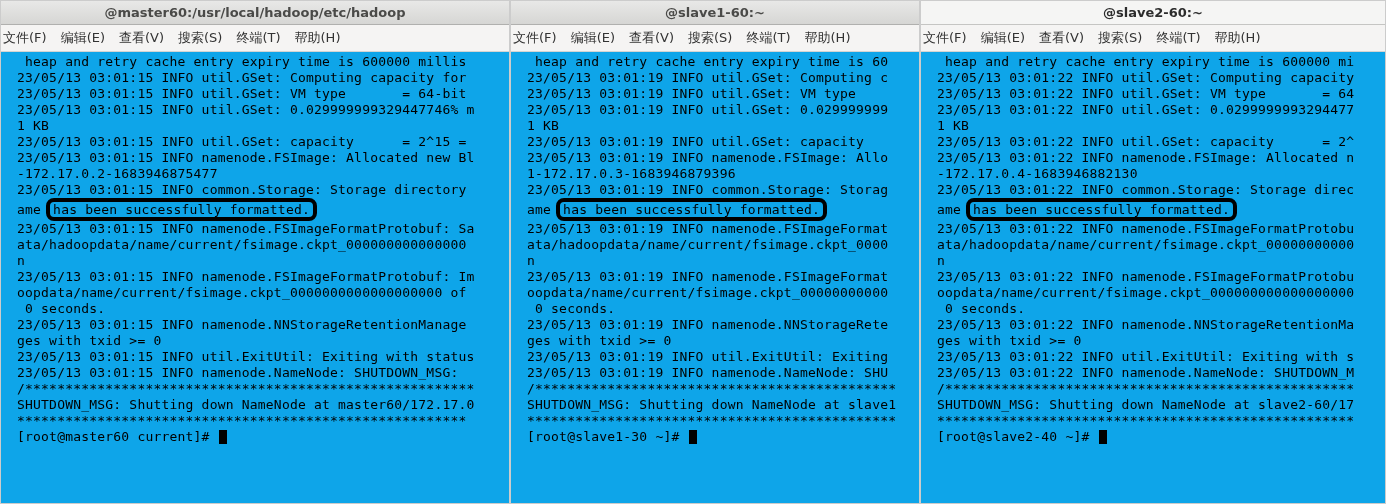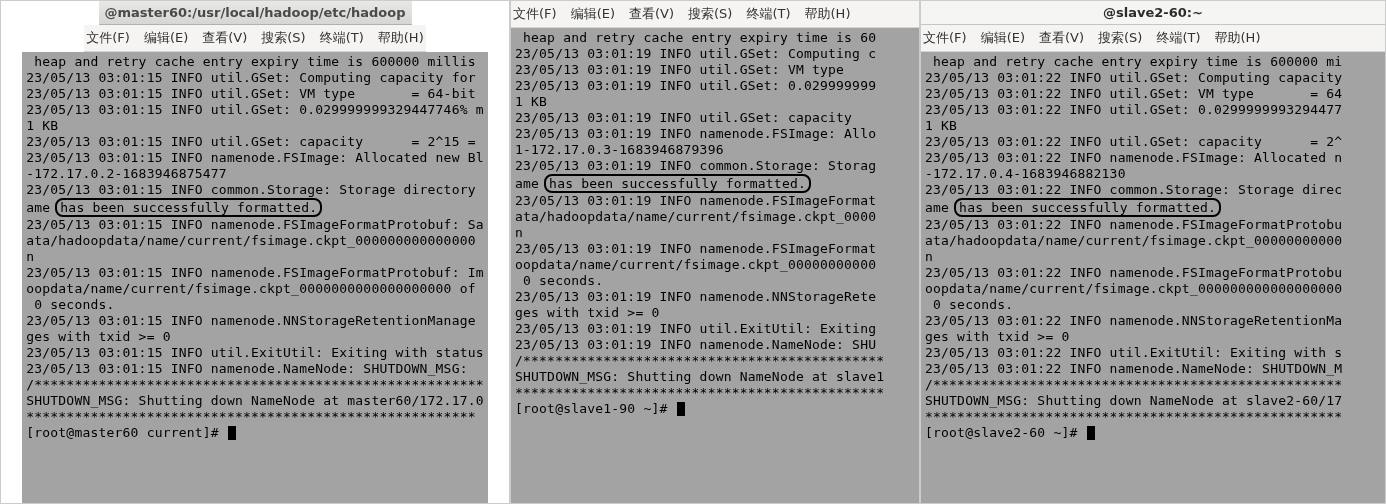--- a/index.html
+++ b/index.html
@@ -51,45 +51,45 @@
       padding: 4px 2px;
       display: flex;
       gap: 14px;
       white-space: nowrap;
     }
     .menu-item {
       cursor: pointer;
     }
     .term-body {
       flex: 1;
-      background: #a3a3a3;
+      background: #0ea5e9;
       color: #000;
-      padding: 2px 4px;
+      padding: 2px 16px;
       white-space: pre;
       overflow: hidden;
       line-height: 16px;
       letter-spacing: 0.2px;
     }
     .hl {
-      border: 2px solid #000000;
+      border: 4px solid #000000;
       border-radius: 8px;
       padding: 0 3px;
       margin: 0 -3px;
       display: inline-block;
       line-height: 15px;
     }
     .cursor {
       display: inline-block;
       width: 8px;
       height: 14px;
       background: #000;
       vertical-align: text-bottom;
       margin-left: 1px;
     }
-    .term1 { flex: 0 0 510px; align-items: center; }
+    .term1 { flex: 0 0 510px; }
     .term2 { flex: 0 0 410px; }
     .term3 { flex: 1; }
   </style>
 </head>
 <body>
 
 <div class="terminal term1">
   <div class="title-bar">@master60:/usr/local/hadoop/etc/hadoop</div>
   <div class="menu-bar">
     <span class="menu-item">文件(F)</span>
@@ -119,20 +119,21 @@
 ges with txid &gt;= 0
 23/05/13 03:01:15 INFO util.ExitUtil: Exiting with status
 23/05/13 03:01:15 INFO namenode.NameNode: SHUTDOWN_MSG:
 /********************************************************
 SHUTDOWN_MSG: Shutting down NameNode at master60/172.17.0
 ********************************************************
 <span>[root@master60 current]# </span><span class="cursor"></span></div>
 </div>
 
 <div class="terminal term2">
+  <div class="title-bar">@slave1-60:~</div>
   <div class="menu-bar">
     <span class="menu-item">文件(F)</span>
     <span class="menu-item">编辑(E)</span>
     <span class="menu-item">查看(V)</span>
     <span class="menu-item">搜索(S)</span>
     <span class="menu-item">终端(T)</span>
     <span class="menu-item">帮助(H)</span>
   </div>
   <div class="term-body" id="body-1"> heap and retry cache entry expiry time is 60
 23/05/13 03:01:19 INFO util.GSet: Computing c
@@ -150,21 +151,21 @@
 23/05/13 03:01:19 INFO namenode.FSImageFormat
 oopdata/name/current/fsimage.ckpt_00000000000
  0 seconds.
 23/05/13 03:01:19 INFO namenode.NNStorageRete
 ges with txid &gt;= 0
 23/05/13 03:01:19 INFO util.ExitUtil: Exiting
 23/05/13 03:01:19 INFO namenode.NameNode: SHU
 /*********************************************
 SHUTDOWN_MSG: Shutting down NameNode at slave1
 **********************************************
-<span>[root@slave1-90 ~]# </span><span class="cursor"></span></div>
+<span>[root@slave1-30 ~]# </span><span class="cursor"></span></div>
 </div>
 
 <div class="terminal term3">
   <div class="title-bar light">@slave2-60:~</div>
   <div class="menu-bar">
     <span class="menu-item">文件(F)</span>
     <span class="menu-item">编辑(E)</span>
     <span class="menu-item">查看(V)</span>
     <span class="menu-item">搜索(S)</span>
     <span class="menu-item">终端(T)</span>
@@ -186,14 +187,14 @@
 23/05/13 03:01:22 INFO namenode.FSImageFormatProtobu
 oopdata/name/current/fsimage.ckpt_000000000000000000
  0 seconds.
 23/05/13 03:01:22 INFO namenode.NNStorageRetentionMa
 ges with txid &gt;= 0
 23/05/13 03:01:22 INFO util.ExitUtil: Exiting with s
 23/05/13 03:01:22 INFO namenode.NameNode: SHUTDOWN_M
 /***************************************************
 SHUTDOWN_MSG: Shutting down NameNode at slave2-60/17
 ****************************************************
-<span>[root@slave2-60 ~]# </span><span class="cursor"></span></div>
+<span>[root@slave2-40 ~]# </span><span class="cursor"></span></div>
 </div>
 
 </body></html>

